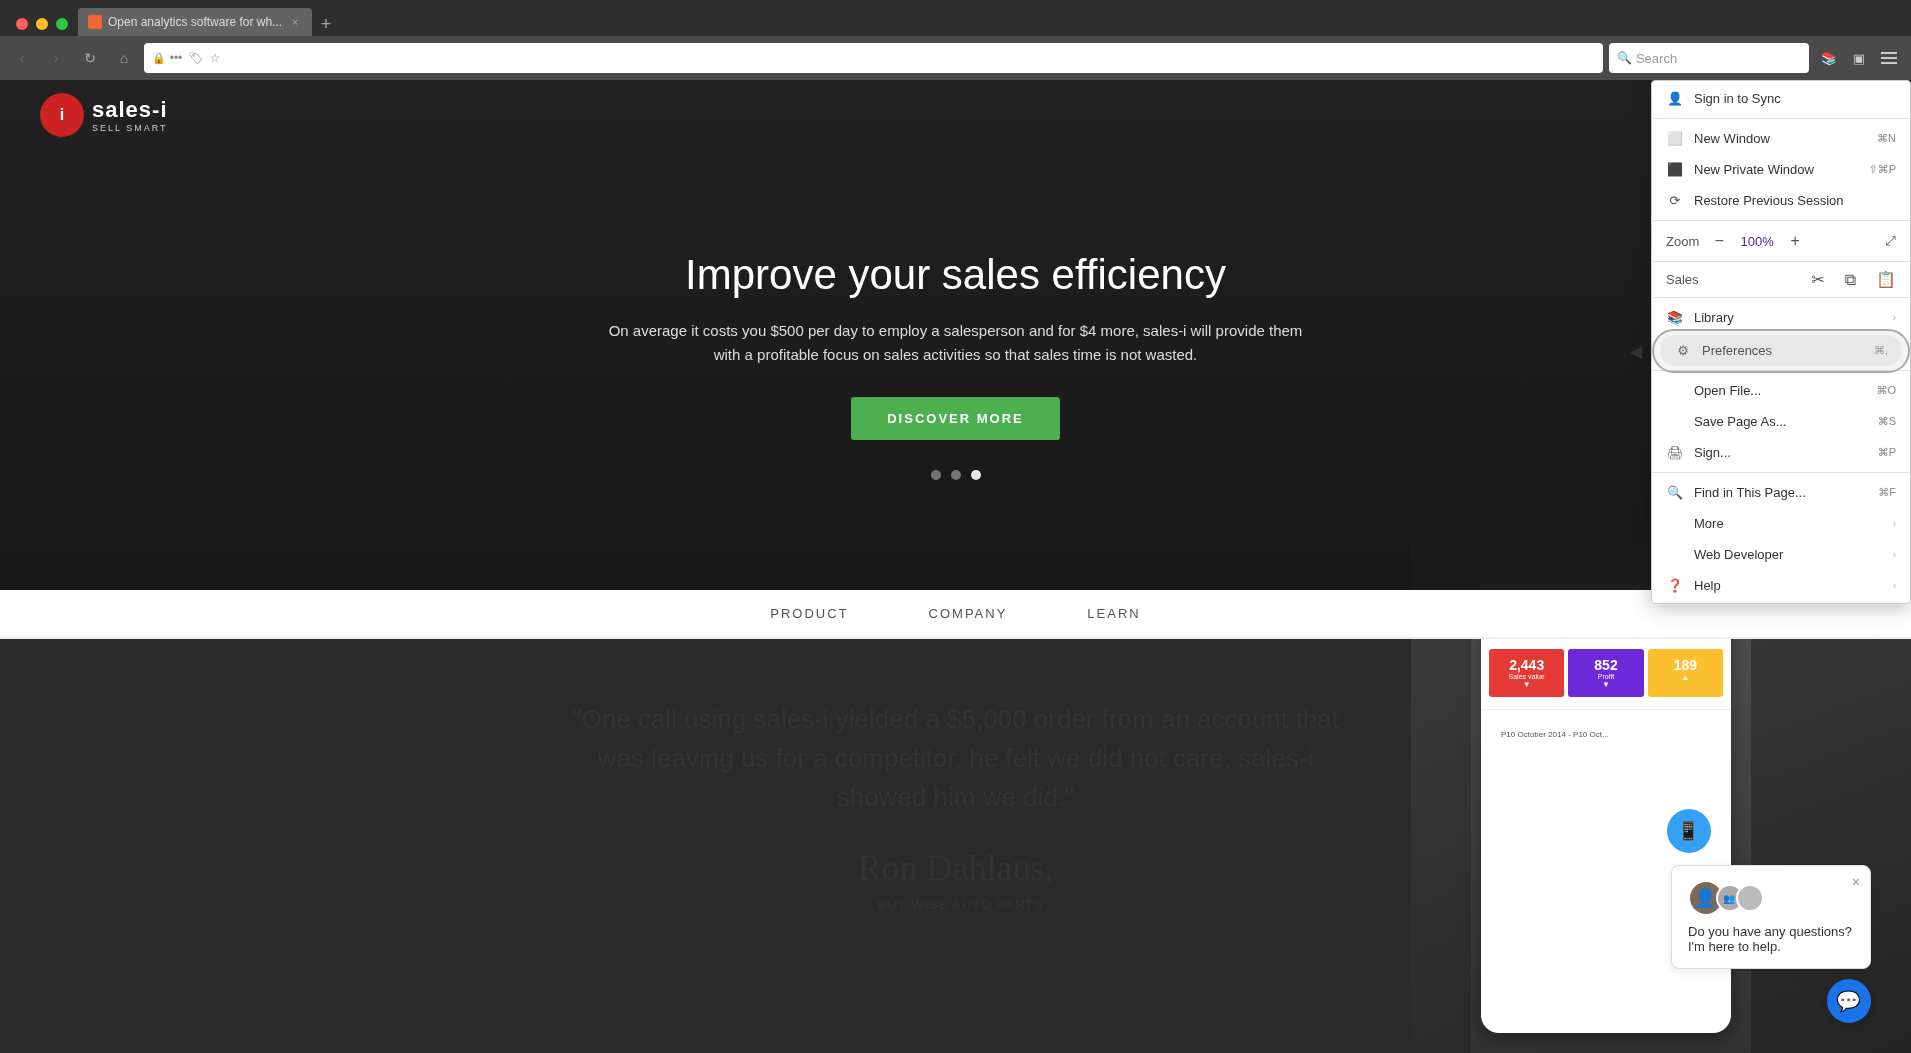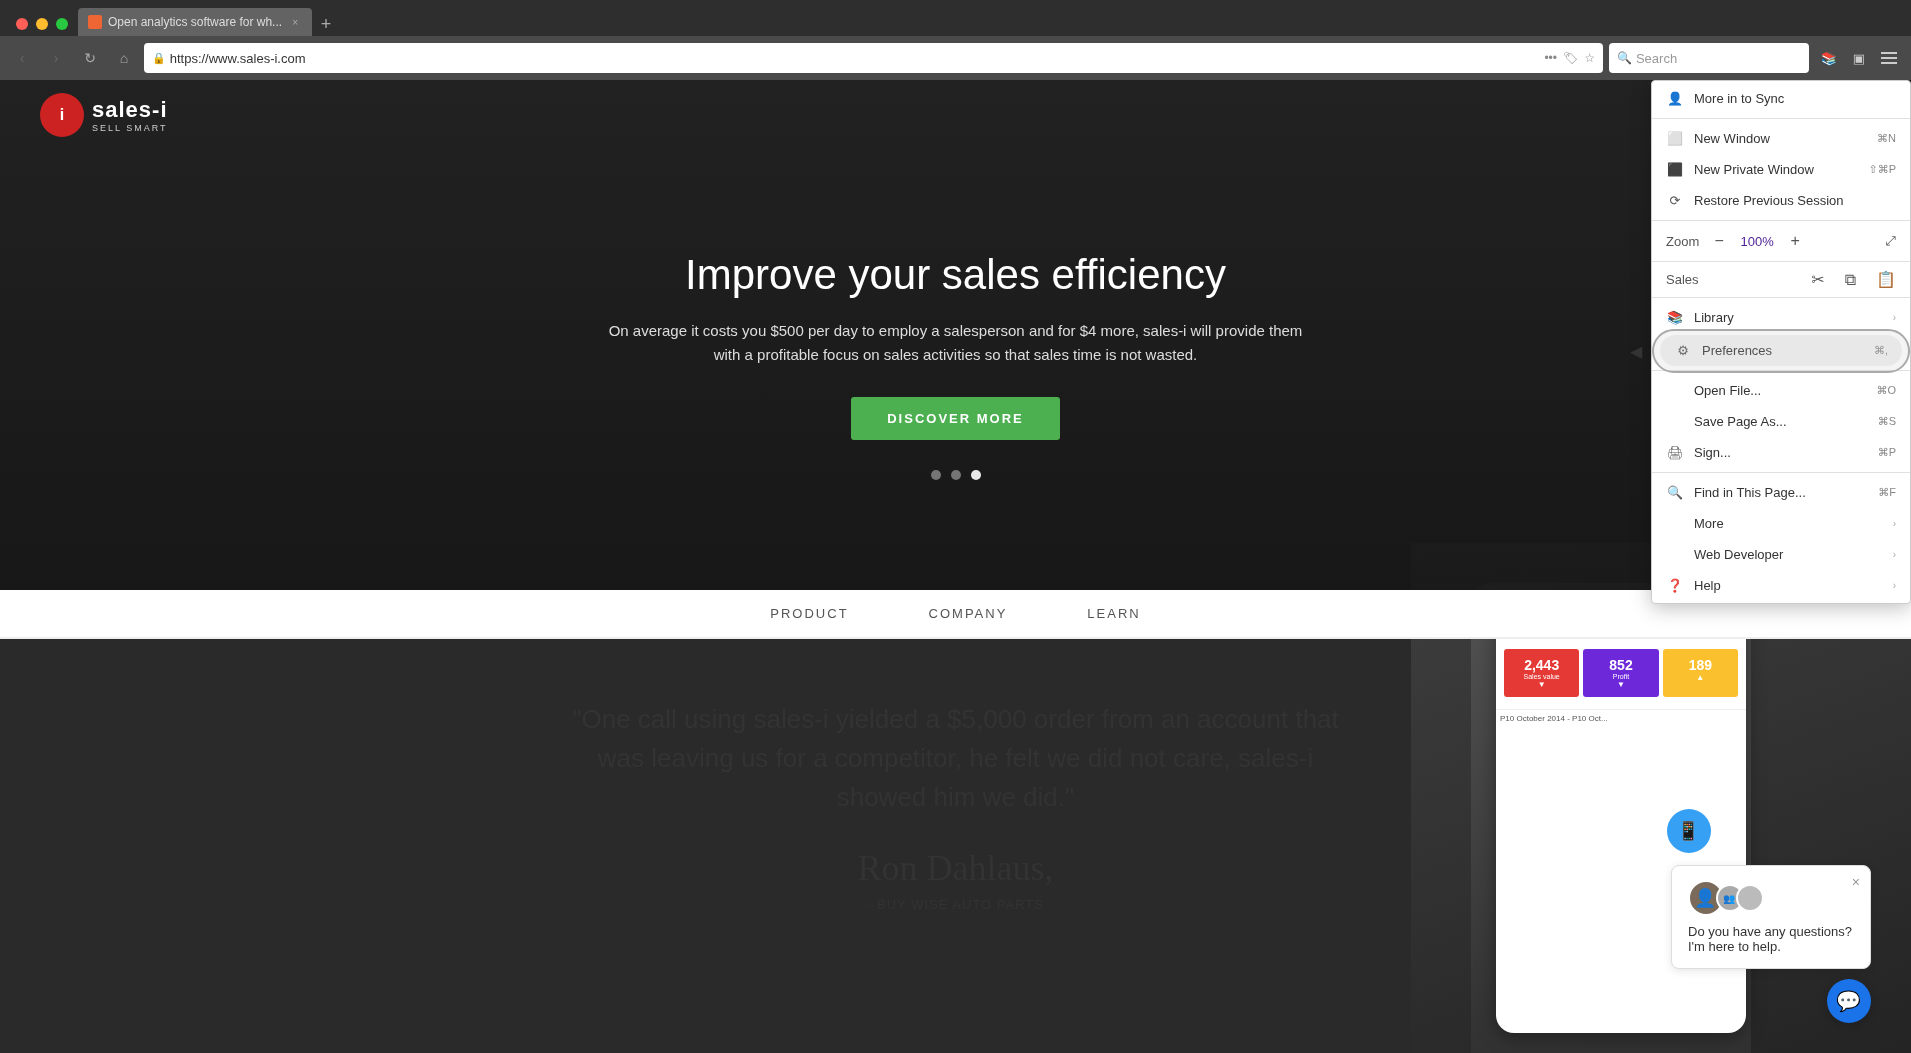--- a/index.html
+++ b/index.html
@@ -119,21 +119,20 @@
   </div>
 
   <div class="nav-bar">
     <button class="nav-btn disabled">‹</button>
     <button class="nav-btn disabled">›</button>
     <button class="nav-btn">↻</button>
     <button class="nav-btn">⌂</button>
 
     <div class="address-bar">
       <span class="address-lock">🔒</span>
-      <span class="address-text">https://www.sales-i.com</span>
       <div class="address-icons">
         <span>•••</span>
         <span>🏷</span>
         <span>☆</span>
       </div>
     </div>
 
     <div class="search-bar">
       <span class="search-icon">🔍</span>
       <span style="color:#999;">Search</span>
@@ -151,21 +150,21 @@
   </div>
 </div>
 
 <div class="website">
 
   <div class="hero-bg">
 
     <div style="position:absolute;right:0;bottom:0;width:500px;height:510px;background:linear-gradient(160deg,#444 0%,#222 100%);opacity:0.8;"></div>
     <div style="position:absolute;right:160px;bottom:0;width:280px;height:470px;background:linear-gradient(180deg,#555 0%,#333 100%);border-radius:20px 20px 0 0;opacity:0.9;"></div>
 
-    <div style="position:absolute;right:165px;bottom:20px;width:250px;height:430px;background:white;border-radius:18px;overflow:hidden;box-shadow:0 4px 20px rgba(0,0,0,0.4);">
+    <div style="position:absolute;right:180px;bottom:20px;width:250px;height:430px;background:white;border-radius:18px;overflow:hidden;box-shadow:0 4px 20px rgba(0,0,0,0.4);">
       <div style="background:#e53935;color:white;padding:8px 10px;font-size:9px;font-weight:bold;">
         <div style="font-size:8px;color:#ffcdd2;margin-bottom:2px;">▶ Year to Date highlights</div>
         <div style="font-size:7px;color:#ef9a9a;">P10 October 2013 - P10 October 2014</div>
       </div>
       <div style="padding:8px;display:flex;gap:4px;margin-top:4px;">
         <div style="background:#e53935;color:white;padding:8px 4px;border-radius:3px;text-align:center;flex:1;font-size:9px;">
           <div style="font-size:14px;font-weight:bold;">2,443</div>
           <div style="font-size:7px;">Sales value</div>
           <div style="font-size:8px;">▼</div>
         </div>
@@ -173,21 +172,21 @@
           <div style="font-size:14px;font-weight:bold;">852</div>
           <div style="font-size:7px;">Profit</div>
           <div style="font-size:8px;">▼</div>
         </div>
         <div style="background:#FBC02D;color:white;padding:8px 4px;border-radius:3px;text-align:center;flex:1;font-size:9px;">
           <div style="font-size:14px;font-weight:bold;">189</div>
           <div style="font-size:7px;"></div>
           <div style="font-size:8px;">▲</div>
         </div>
       </div>
-      <div style="padding:4px;font-size:8px;color:#555;border-top:1px solid #eee;margin-top:4px;">
+      <div style="padding:20px;font-size:8px;color:#555;border-top:1px solid #eee;margin-top:4px;">
         P10 October 2014 - P10 Oct...
       </div>
     </div>
 
     <div style="position:absolute;right:100px;bottom:120px;width:60px;height:60px;background:#2196F3;border-radius:50%;display:flex;align-items:center;justify-content:center;color:white;font-size:22px;opacity:0.9;">📍</div>
     <div style="position:absolute;right:200px;bottom:200px;width:44px;height:44px;background:#2196F3;border-radius:50%;display:flex;align-items:center;justify-content:center;color:white;font-size:18px;opacity:0.9;">📱</div>
   </div>
 
   <div class="site-header">
     <div class="site-logo">
@@ -244,21 +243,21 @@
     </div>
     <div style="display:flex;justify-content:flex-end;">
       <div class="chat-btn">💬</div>
     </div>
   </div>
 
   <div class="browser-menu" style="position:absolute;top:0;right:0;">
 
     <div class="menu-item" style="padding-top:10px;">
       <span class="menu-item-icon">👤</span>
-      <span class="menu-item-label">More in to Sync</span>
+      <span class="menu-item-label">Sign in to Sync</span>
     </div>
 
     <div class="menu-separator"></div>
 
     <div class="menu-item">
       <span class="menu-item-icon">⬜</span>
       <span class="menu-item-label">New Window</span>
       <span class="menu-item-shortcut">⌘N</span>
     </div>
 

